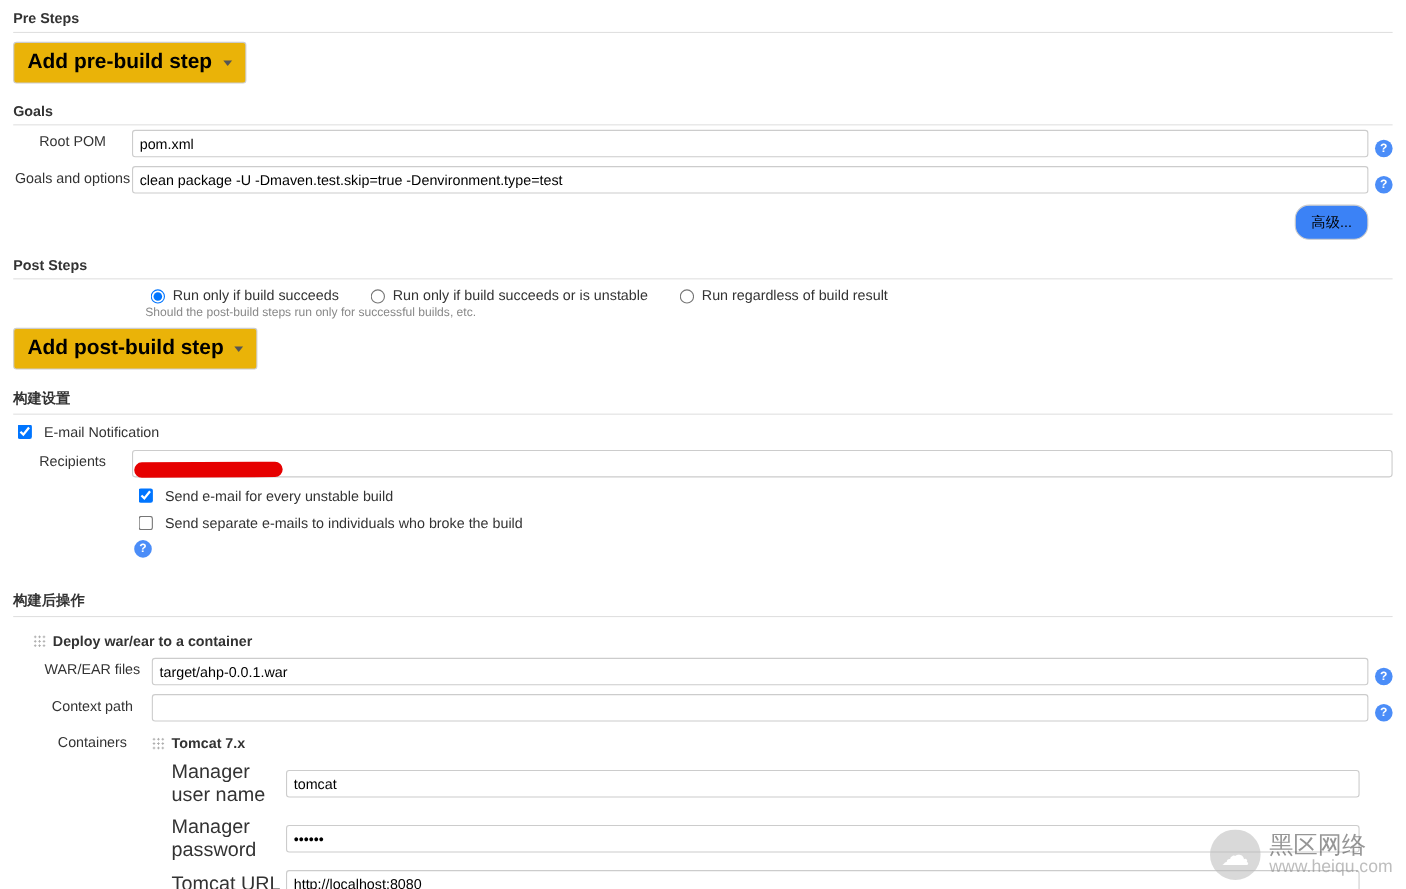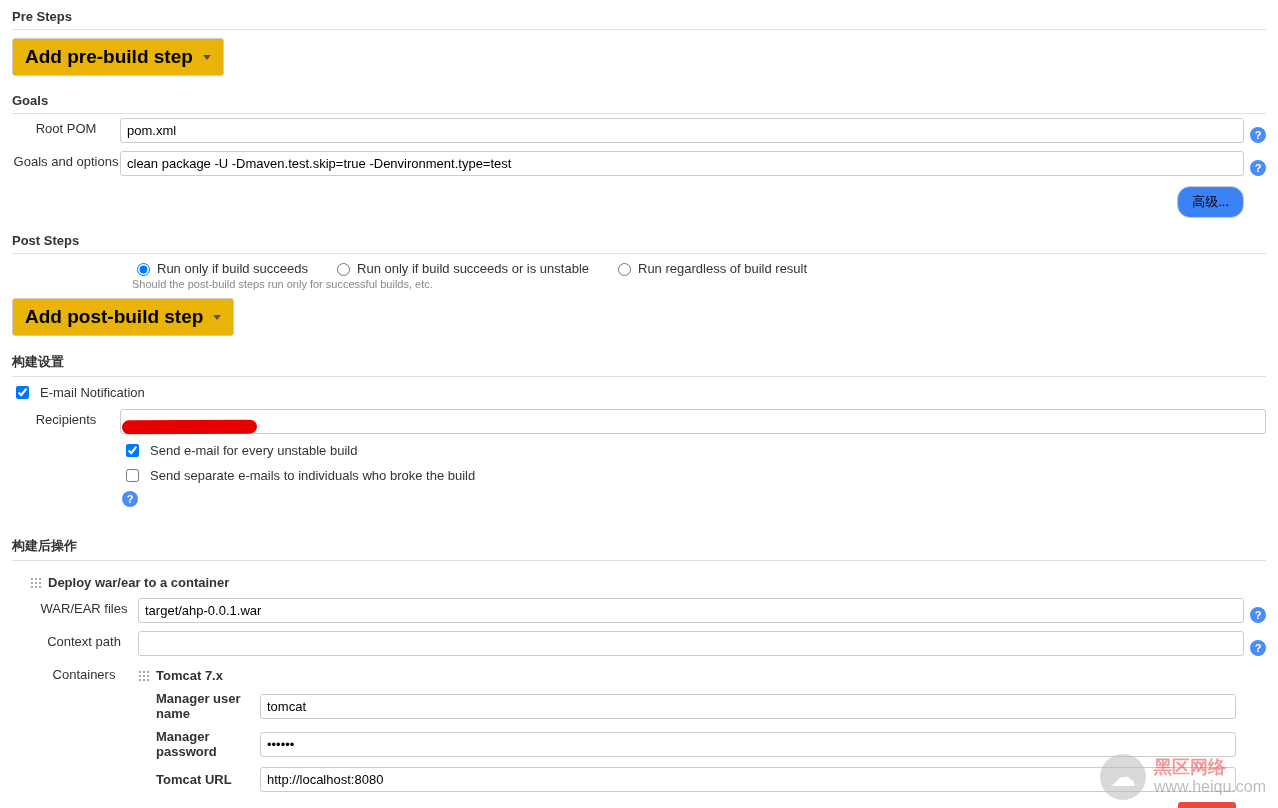--- a/index.html
+++ b/index.html
@@ -139,22 +139,21 @@
     flex: 0 0 12px;
   }
   .nested-row {
     display: flex;
     align-items: center;
     padding: 4px 0;
   }
   .nested-row .lbl2 {
     width: 104px;
     flex: 0 0 104px;
-    font-size: 13px;
-    font-weight: bold;
+    font-size: 18px;
   }
   .nested-row .ctl2 { flex: 1; }
   .right { display:flex; justify-content:flex-end; padding:6px 0; }
   .redacted {
     width: 135px; height: 14px;
     background: #e60000;
     border-radius: 7px 7px 7px 7px / 50% 50% 50% 50%;
     position: absolute;
     margin-left: 2px;
     margin-top: -2px;
@@ -174,21 +173,21 @@
     width: 46px; height: 46px;
     border-radius: 50%;
     background: #bbb;
     display: flex;
     align-items: center;
     justify-content: center;
     color: #fff;
     font-size: 26px;
   }
   .wm-text { line-height: 1.1; color: #888; }
-  .wm-text .big { font-size: 18px; font-weight: bold; color:#ef4444; }
+  .wm-text .big { font-size: 22px; font-weight: normal; color:#404040; }
   .wm-text .small { font-size: 16px; }
   .recipients-wrap { position: relative; }
 </style>
 </head>
 <body>
 
 
 
 
 <div class="section-header">Pre Steps</div>

